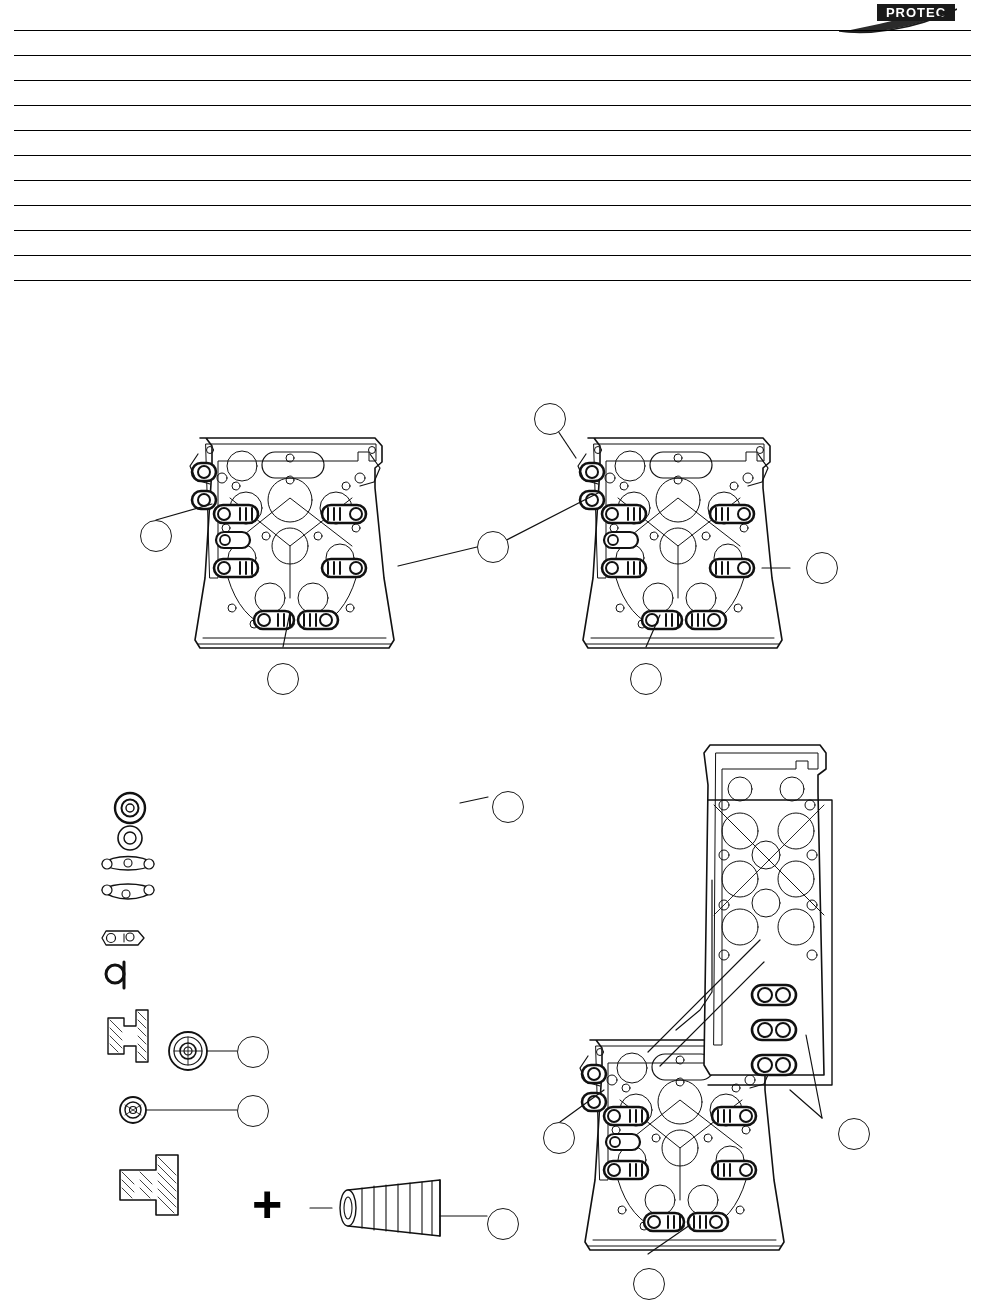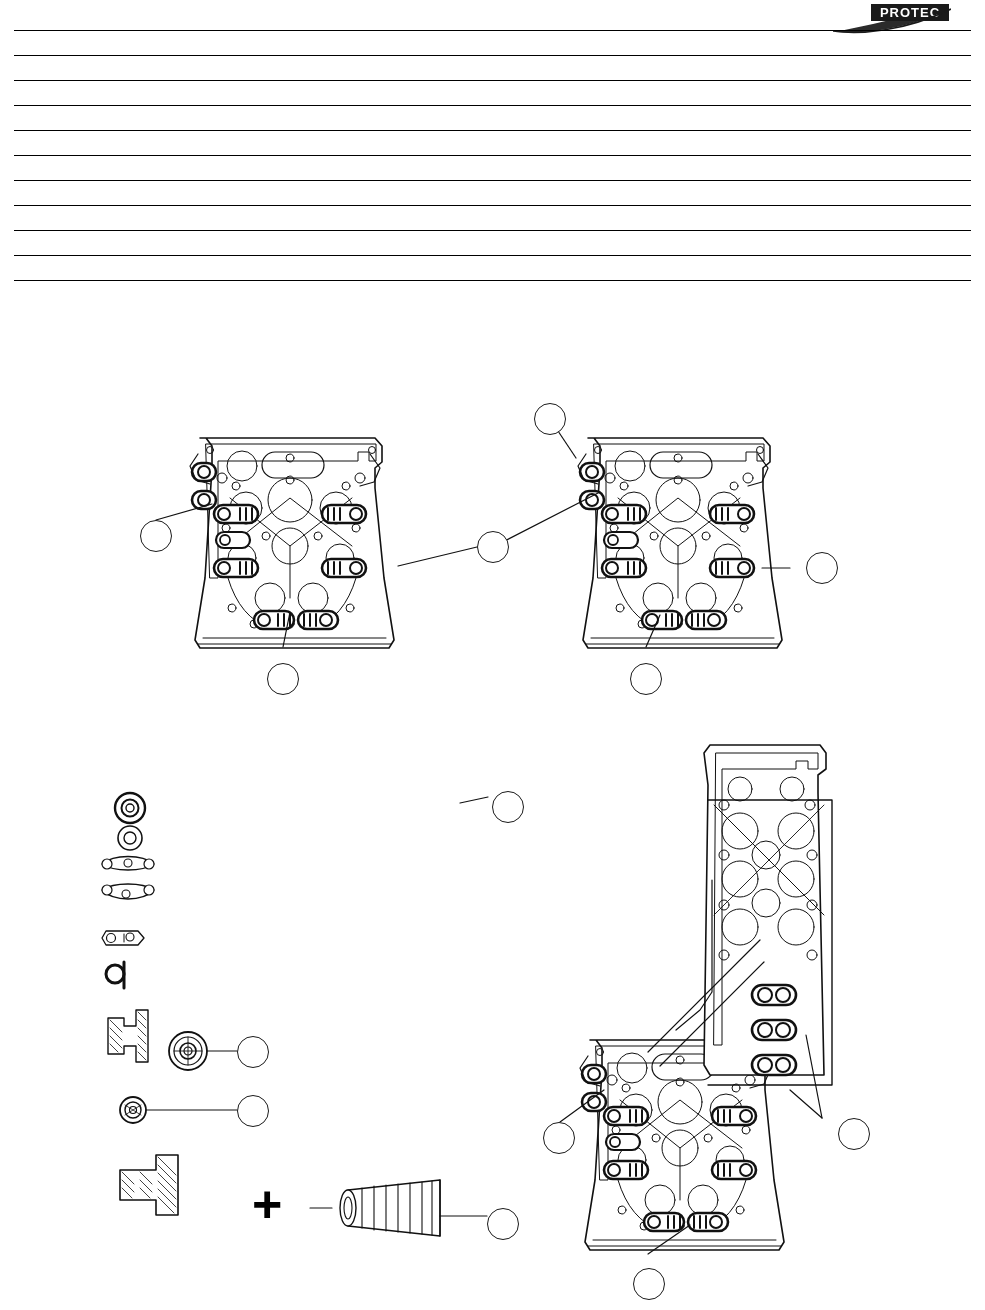--- a/index.html
+++ b/index.html
@@ -15,21 +15,21 @@
     position: relative;
     width: 985px;
     height: 1310px;
     overflow: hidden;
     background: #ffffff;
   }
 
   
   .logo {
     position: absolute;
-    right: 34px;
+    right: 28px;
     top: 4px;
     width: 118px;
     height: 32px;
   }
   .logo svg { display: block; }
 
   
   .table-block {
     position: absolute;
     left: 14px;

